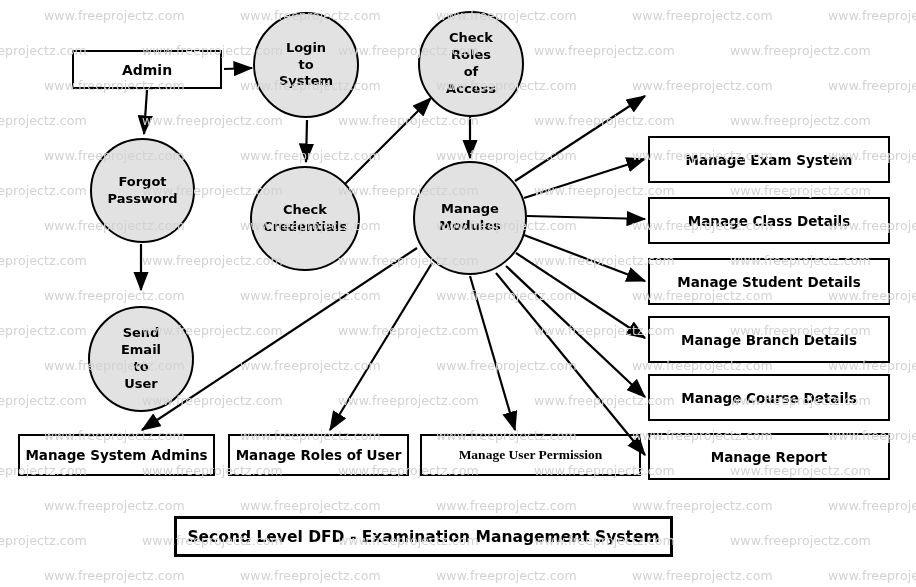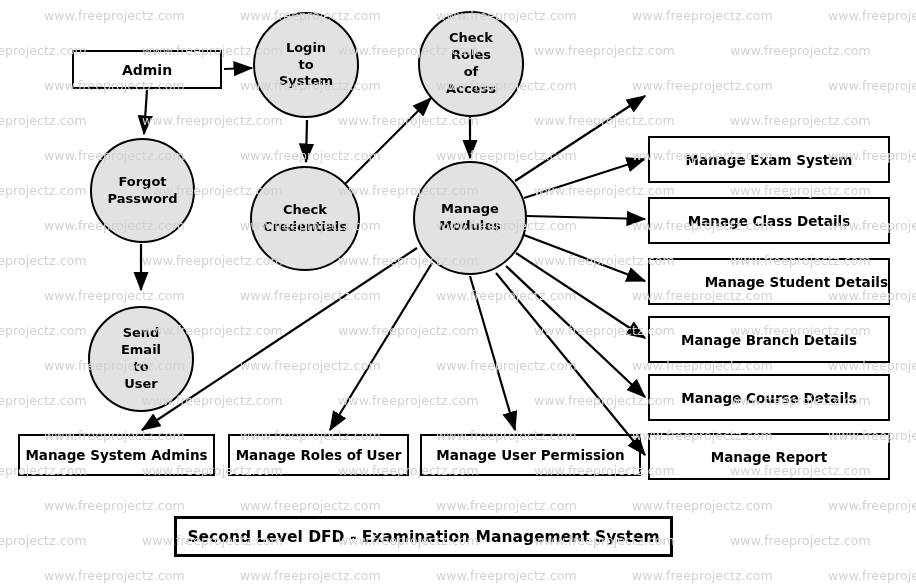--- a/index.html
+++ b/index.html
@@ -177,40 +177,40 @@
 to
 User</span>
     </div>
 
     <div class="node-box" style="left:648px; top:136px; width:242px; height:47px;">
       <span>Manage Exam System</span>
     </div>
     <div class="node-box" style="left:648px; top:197px; width:242px; height:47px;">
       <span>Manage Class Details</span>
     </div>
-    <div class="node-box" style="left:648px; top:258px; width:242px; height:47px;justify-content:flex-end;">
+    <div class="node-box" style="left:648px; top:258px; width:242px; height:47px;">
       <span>Manage Student Details</span>
     </div>
     <div class="node-box" style="left:648px; top:316px; width:242px; height:47px;">
       <span>Manage Branch Details</span>
     </div>
     <div class="node-box" style="left:648px; top:374px; width:242px; height:47px;">
       <span>Manage Course Details</span>
     </div>
     <div class="node-box" style="left:648px; top:433px; width:242px; height:47px;">
       <span>Manage Report</span>
     </div>
 
     <div class="node-box" style="left:18px; top:434px; width:197px; height:42px;">
       <span>Manage System Admins</span>
     </div>
     <div class="node-box" style="left:228px; top:434px; width:181px; height:42px;">
       <span>Manage Roles of User</span>
     </div>
-    <div class="node-box" style="left:420px; top:434px; width:221px; height:42px;">
+    <div class="node-box" style="left:420px; top:434px; width:221px; height:42px;font-family:Liberation Serif, serif;">
       <span>Manage User Permission</span>
     </div>
 
     <div class="title-box" style="left:174px; top:516px; width:499px; height:41px;">
       <span>Second Level DFD - Examination Management System</span>
     </div>
   </div>
 
   <div id="watermarks">
       <span class="wm" style="left: 28px; top: 8px;">www.freeprojectz.com</span>

